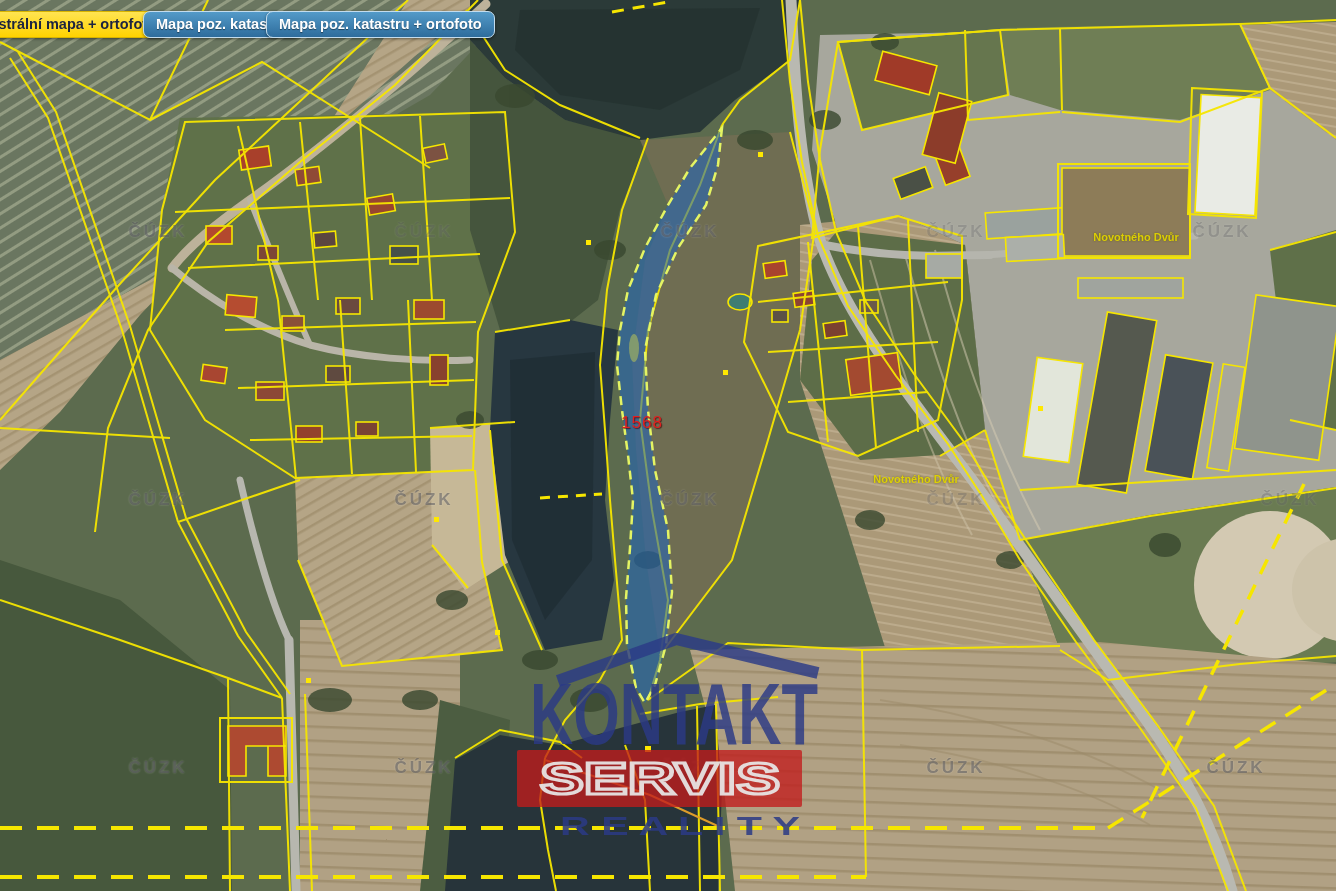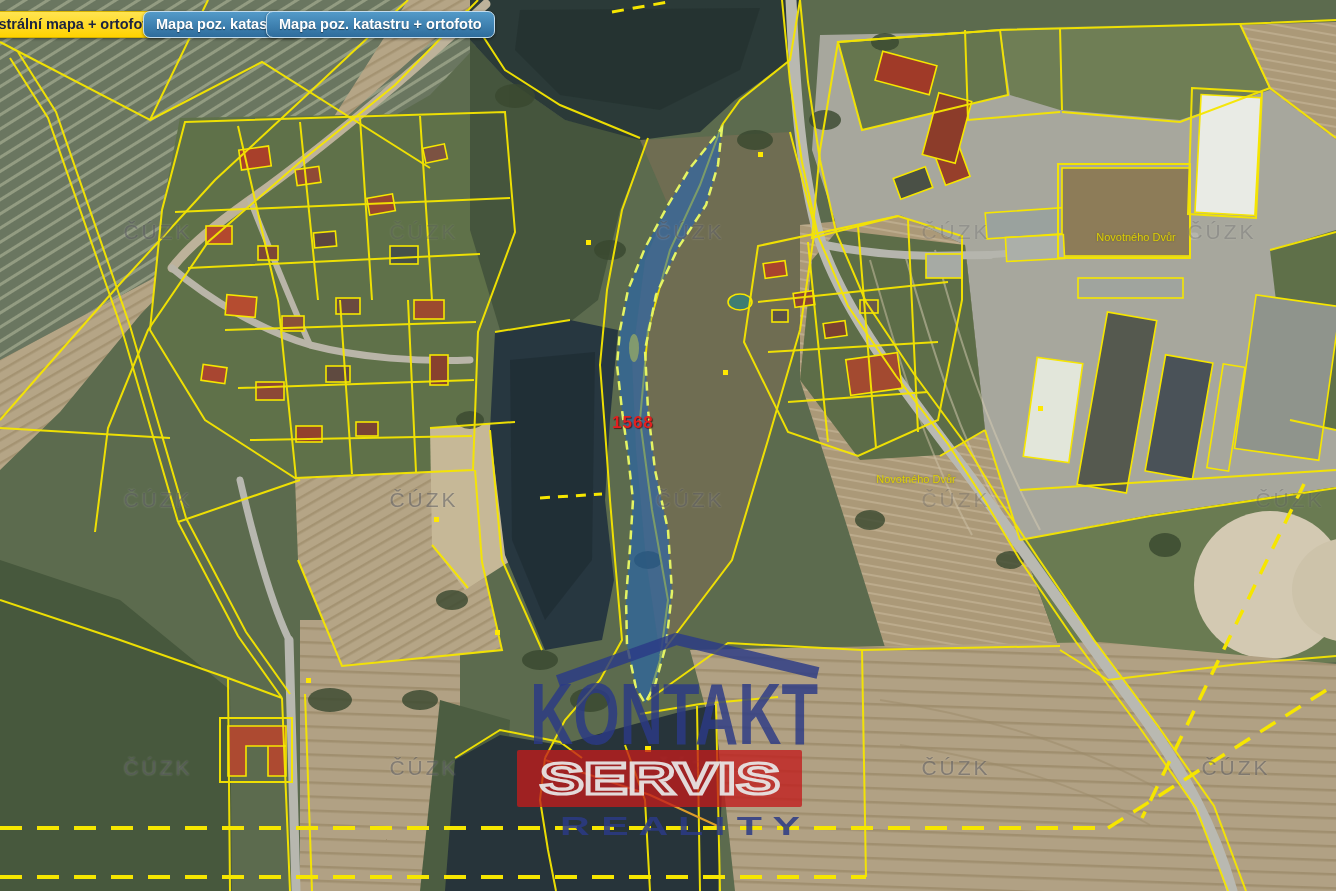--- a/index.html
+++ b/index.html
@@ -13,28 +13,28 @@
        font-size:14.5px;white-space:nowrap;cursor:pointer;
        box-shadow:0 1px 3px rgba(0,0,0,.45);}
   .btn-yellow{left:-46px;background:linear-gradient(#ffe452,#ffd200);
        color:#1c2340;border:1px solid #d8b400;}
   .btn-blue{background:linear-gradient(#539ac8,#2e6c9c);color:#fff;
        border:1px solid #c3dced;text-shadow:0 1px 1px rgba(0,0,0,.45);}
   #btn2{left:143px;} #btn3{left:266px;}
 
   
   .cuzk{position:absolute;transform:translate(-50%,-50%);
-        font-weight:normal;font-size:21px;letter-spacing:3px;
+        font-weight:bold;font-size:17px;letter-spacing:3px;
         color:rgba(72,72,78,.5);text-shadow:0 0 2px rgba(255,255,255,.28);
         pointer-events:none;}
   .place-label{position:absolute;transform:translate(-50%,-50%);
-        font-size:11px;font-weight:normal;color:rgba(228,214,0,.92);
+        font-size:11px;font-weight:bold;color:rgba(228,214,0,.92);
         text-shadow:0 0 2px rgba(70,70,0,.6);white-space:nowrap;pointer-events:none;}
-  .parcel-no{position:absolute;left:612px;top:413px;width:60px;
-        font-size:17px;font-weight:bold;letter-spacing:1px;color:#e21f1f;
+  .parcel-no{position:absolute;left:612px;top:413px;width:60px;text-align:center;
+        font-size:17px;font-weight:normal;letter-spacing:1px;color:#e21f1f;
         text-shadow:1px 1px 1px rgba(60,0,0,.65);pointer-events:none;}
   .wm-svg{position:absolute;left:480px;top:622px;pointer-events:none;}
   .wm-kontakt{font-family:"Liberation Sans",sans-serif;font-weight:bold;
         font-size:88px;fill:#2b3a86;opacity:.82;}
   .wm-servis{font-family:"Liberation Sans",sans-serif;font-weight:bold;
         font-size:44px;fill:none;stroke:#e9e9e9;stroke-width:3.2;opacity:.92;}
   .wm-reality{font-family:"Liberation Sans",sans-serif;font-weight:bold;
         font-size:26px;fill:#2b3a86;opacity:.85;}
 </style>
 </head>

